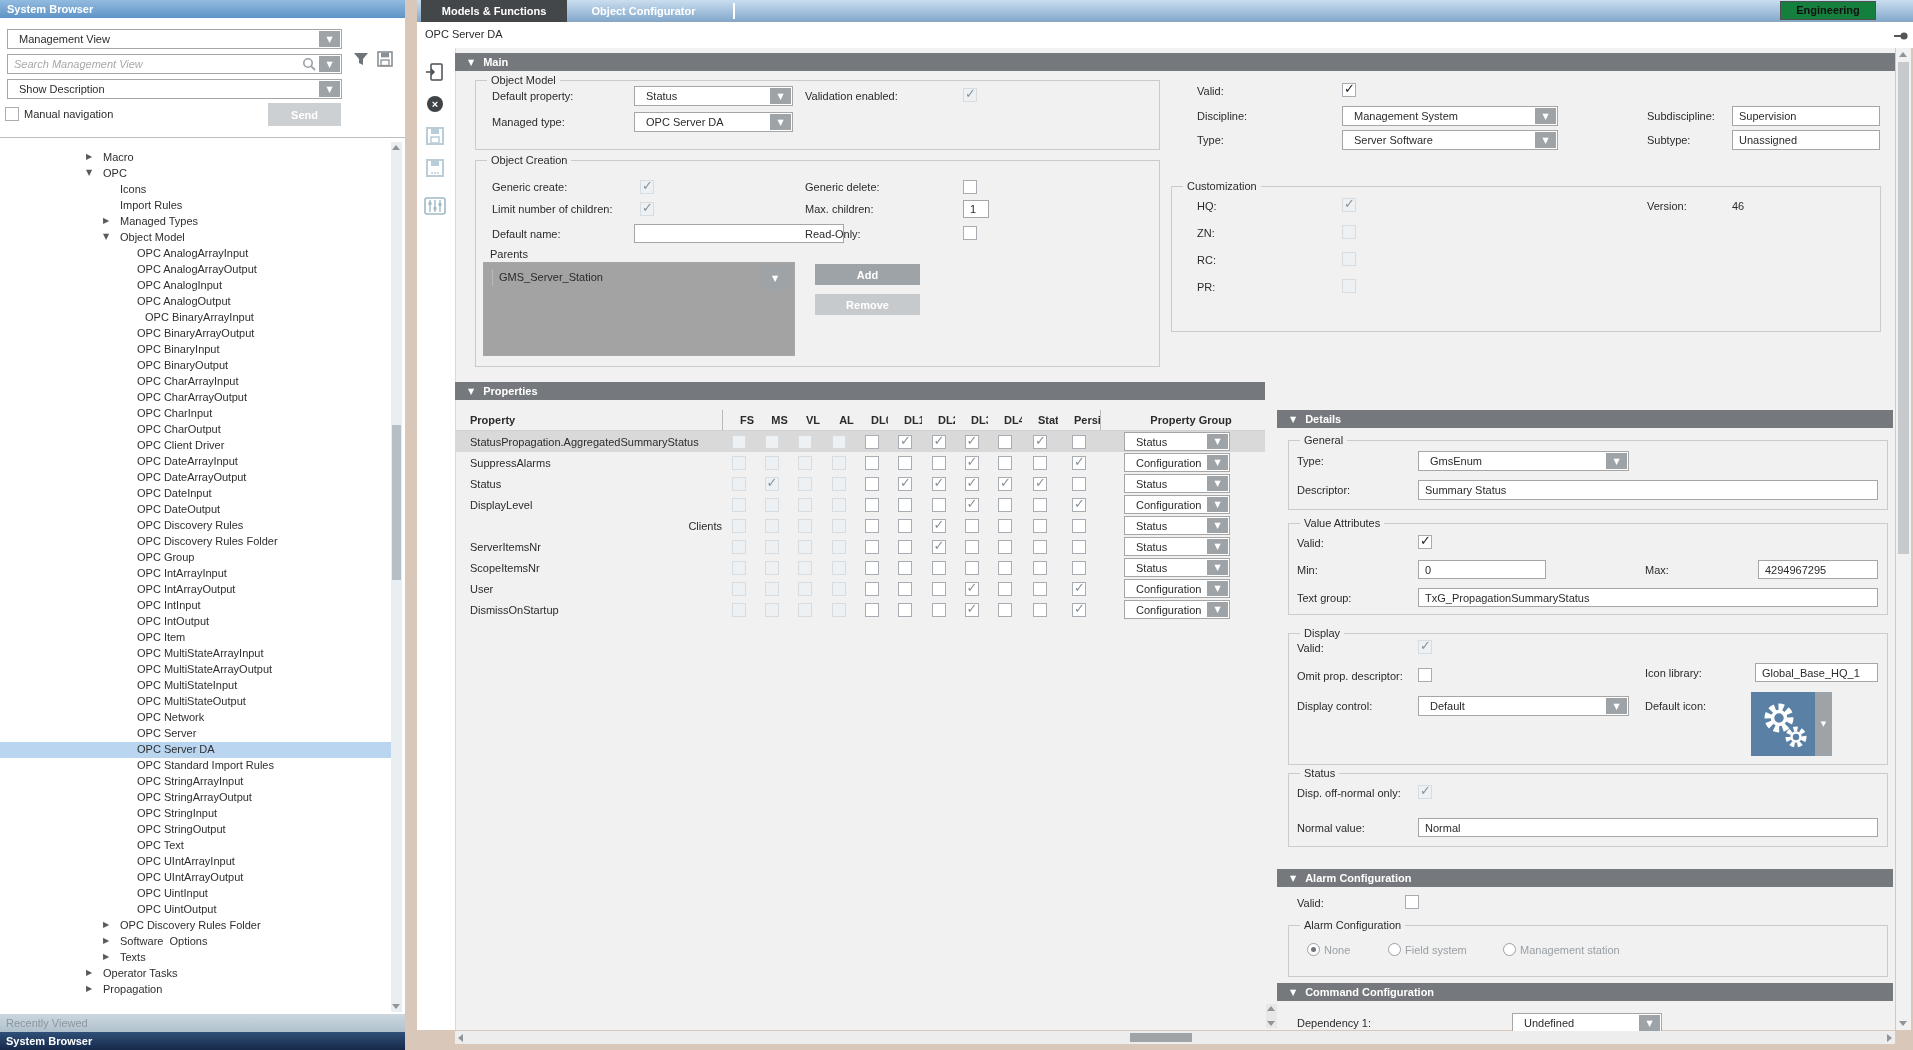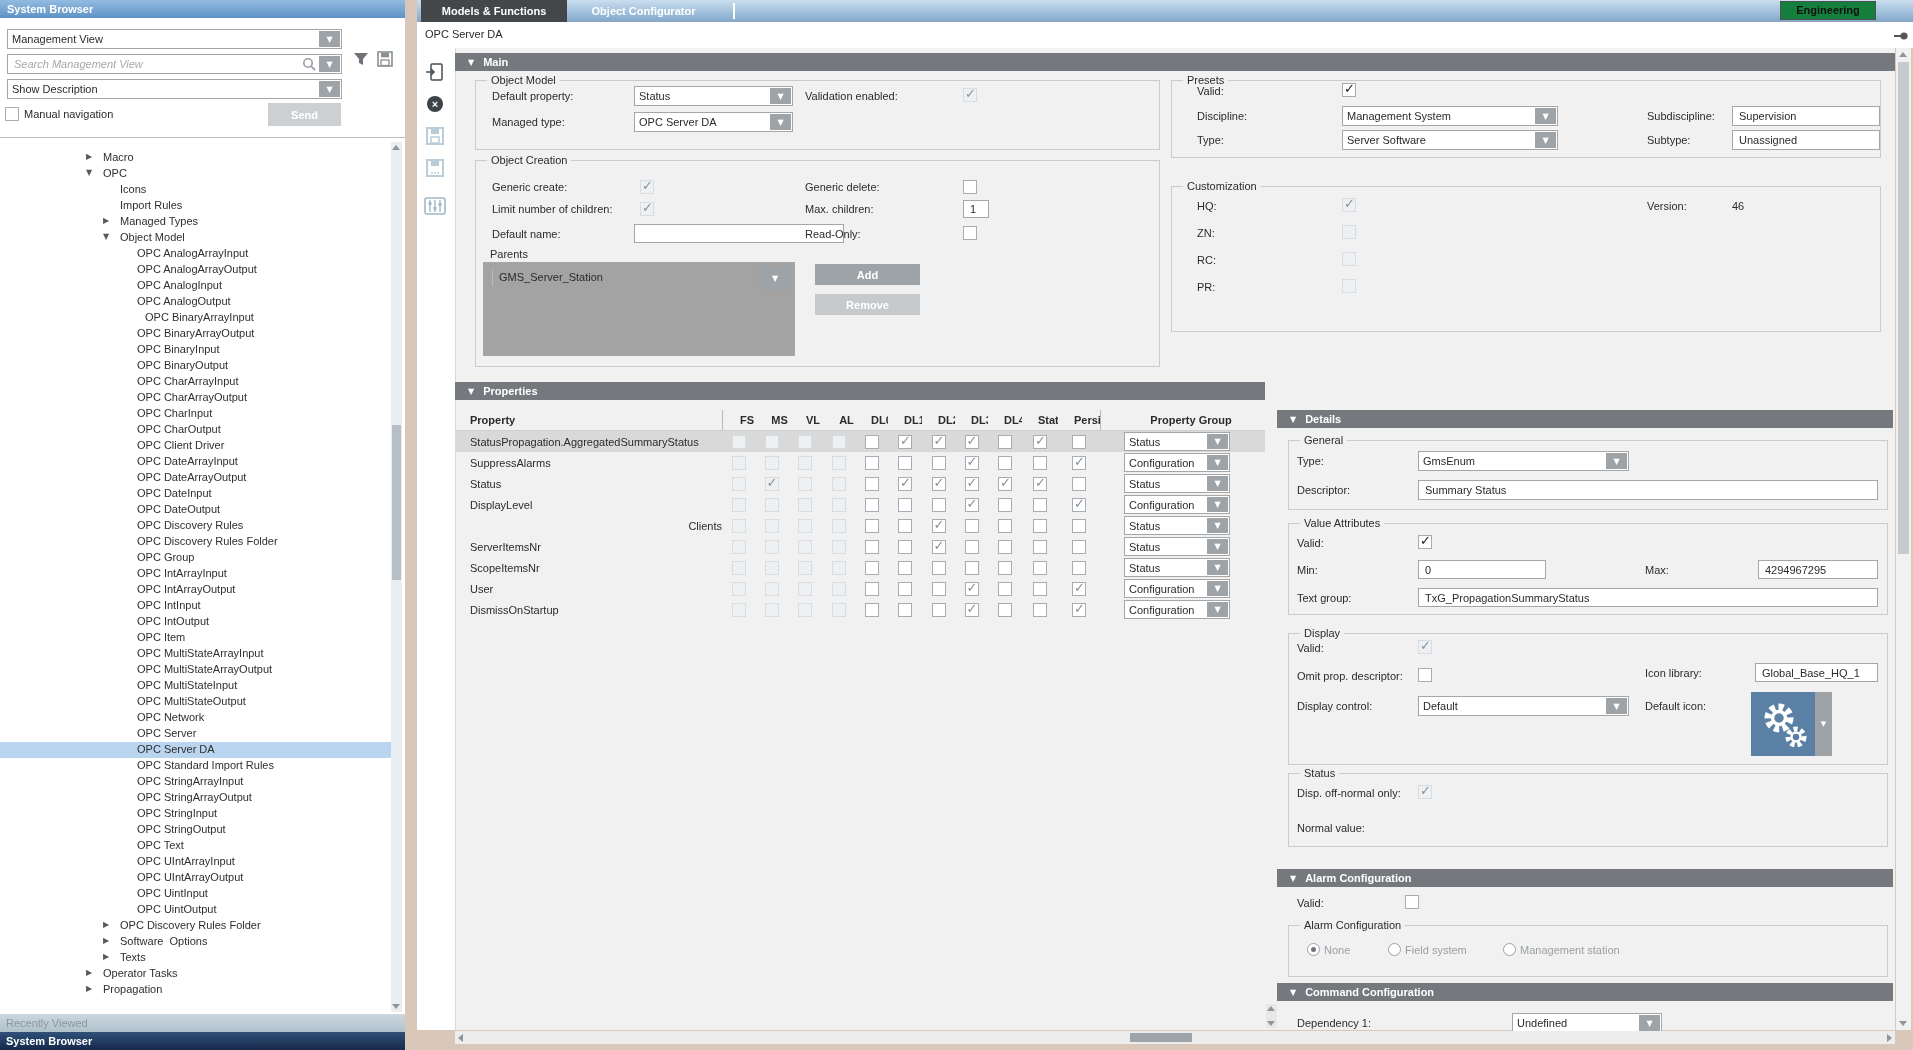--- a/index.html
+++ b/index.html
@@ -1,21 +1,21 @@
 <!DOCTYPE html>
 <html><head>
 <meta charset="utf-8">
 <style>
   html,body{margin:0;padding:0;}
   body{width:1913px;height:1050px;background:#d9c8ba;font-family:"Liberation Sans",sans-serif;font-size:11px;color:#2b2b2b;overflow:hidden;}
   #app{position:absolute;left:0;top:0;width:1913px;height:1050px;}
   .lbl{position:absolute;white-space:nowrap;color:#2b2b2b;}
   .txt{position:absolute;white-space:nowrap;color:#2b2b2b;}
   .dd{position:absolute;background:#fff;border:1px solid #a6a6a6;box-sizing:border-box;}
-  .dd .val{position:absolute;left:4px;top:0;bottom:0;display:flex;align-items:center;white-space:nowrap;}
+  .dd .val{position:absolute;left:11px;top:0;bottom:0;display:flex;align-items:center;white-space:nowrap;}
   .ddbtn{position:absolute;top:1px;right:1px;bottom:1px;width:21px;background:#9ea3a7;color:#fff;display:flex;align-items:center;justify-content:center;font-size:8px;font-family:"DejaVu Sans",sans-serif;}
   .ti{position:absolute;background:#fff;border:1px solid #a6a6a6;box-sizing:border-box;padding-left:6px;display:flex;align-items:center;white-space:nowrap;overflow:hidden;}
   .cb{display:inline-block;position:relative;width:14px;height:14px;background:#fff;border:1px solid #a7adb2;box-sizing:border-box;}
   .cb.abs{position:absolute;}
   .cb.dis{background:#edf1f4;border-color:#d6dce0;}
   .cb.chk::after{content:"\2713";position:absolute;left:1px;top:-3px;font-size:13px;font-weight:700;color:#8a9095;font-family:"DejaVu Sans",sans-serif;}
   .cb.dark.chk::after{color:#1b1b1b;}
   .radio{position:absolute;width:13px;height:13px;border:1px solid #9ba1a6;border-radius:50%;background:#fff;box-sizing:border-box;}
   .radio.sel::after{content:"";position:absolute;left:3px;top:3px;width:5px;height:5px;border-radius:50%;background:#6f757a;}
   .gb{position:absolute;border:1px solid #cbcbcb;}
@@ -404,23 +404,20 @@
   <div style="position:absolute;left:483px;top:262px;width:312px;height:94px;background:#a3a3a3;border:1px solid #a6a6a6;box-sizing:border-box;">
     <div style="position:absolute;left:3px;top:3px;right:3px;height:24px;">
       <span style="position:absolute;left:5px;top:3px;width:1px;height:17px;background:#b9b9b9;"></span>
       <span style="position:absolute;left:12px;top:5px;white-space:nowrap;">GMS_Server_Station</span>
       <span style="position:absolute;right:0;top:0;width:32px;height:24px;background:#9ea3a7;color:#fff;font-size:8px;font-family:'DejaVu Sans',sans-serif;" class="center">▼</span>
     </div>
   </div>
   <div class="btn" style="left:815px;top:264px;width:105px;height:21px;background:#9ea3a7;">Add</div>
   <div class="btn" style="left:815px;top:294px;width:105px;height:21px;background:#c7cacc;">Remove</div>
 
-  <div class="gb" style="left:1171px;top:80px;width:708px;height:76px;">
-    <span class="gb-l">Presets</span>
-  </div>
   <span class="lbl" style="left:1197px;top:85px;">Valid:</span>
   <span class="cb abs dark chk" style="left:1342px;top:83px;"></span>
   <span class="lbl" style="left:1197px;top:110px;">Discipline:</span>
   <div class="dd" style="left:1342px;top:106px;width:216px;height:20px;">
     <span class="val">Management System</span>
     <span class="ddbtn">▼</span>
   </div>
   <span class="lbl" style="left:1647px;top:110px;">Subdiscipline:</span>
   <div class="ti" style="left:1732px;top:106px;width:148px;height:20px;">
     <span>Supervision</span>
@@ -918,20 +915,23 @@
     </svg>
   </div>
   <div style="position:absolute;left:1815px;top:692px;width:17px;height:64px;background:#9ea3a7;color:#fff;font-size:7px;font-family:'DejaVu Sans',sans-serif;" class="center">▼</div>
 
   <div class="gb" style="left:1288px;top:773px;width:598px;height:72px;">
     <span class="gb-l">Status</span>
   </div>
   <span class="lbl" style="left:1297px;top:787px;">Disp. off-normal only:</span>
   <span class="cb abs dis chk" style="left:1418px;top:785px;"></span>
   <span class="lbl" style="left:1297px;top:822px;">Normal value:</span>
+  <div class="ti" style="left:1418px;top:818px;width:460px;height:19px;">
+    <span>Normal</span>
+  </div>
 
   <div class="sechdr" style="left:1277px;top:869px;width:616px;">
     <span class="tri">▼</span>
     <span>Alarm Configuration</span>
   </div>
   <span class="lbl" style="left:1297px;top:897px;">Valid:</span>
   <span class="cb abs" style="left:1405px;top:895px;"></span>
   <div class="gb" style="left:1288px;top:925px;width:598px;height:50px;">
     <span class="gb-l">Alarm Configuration</span>
   </div>

